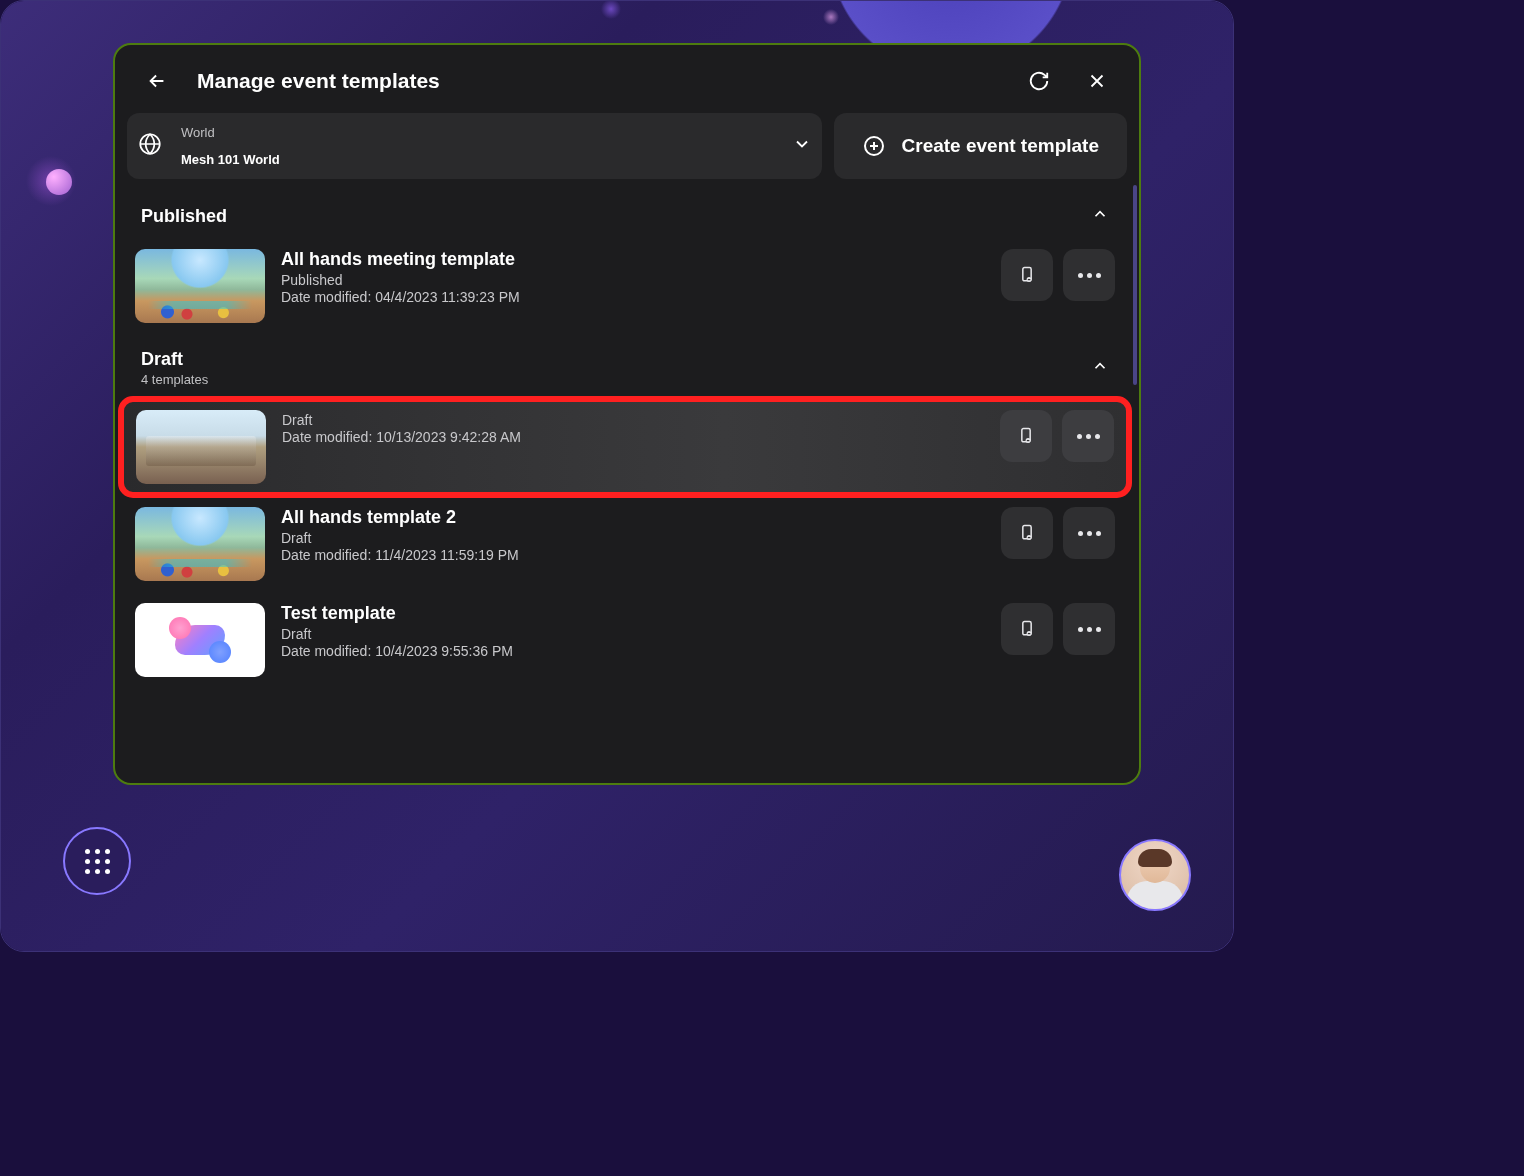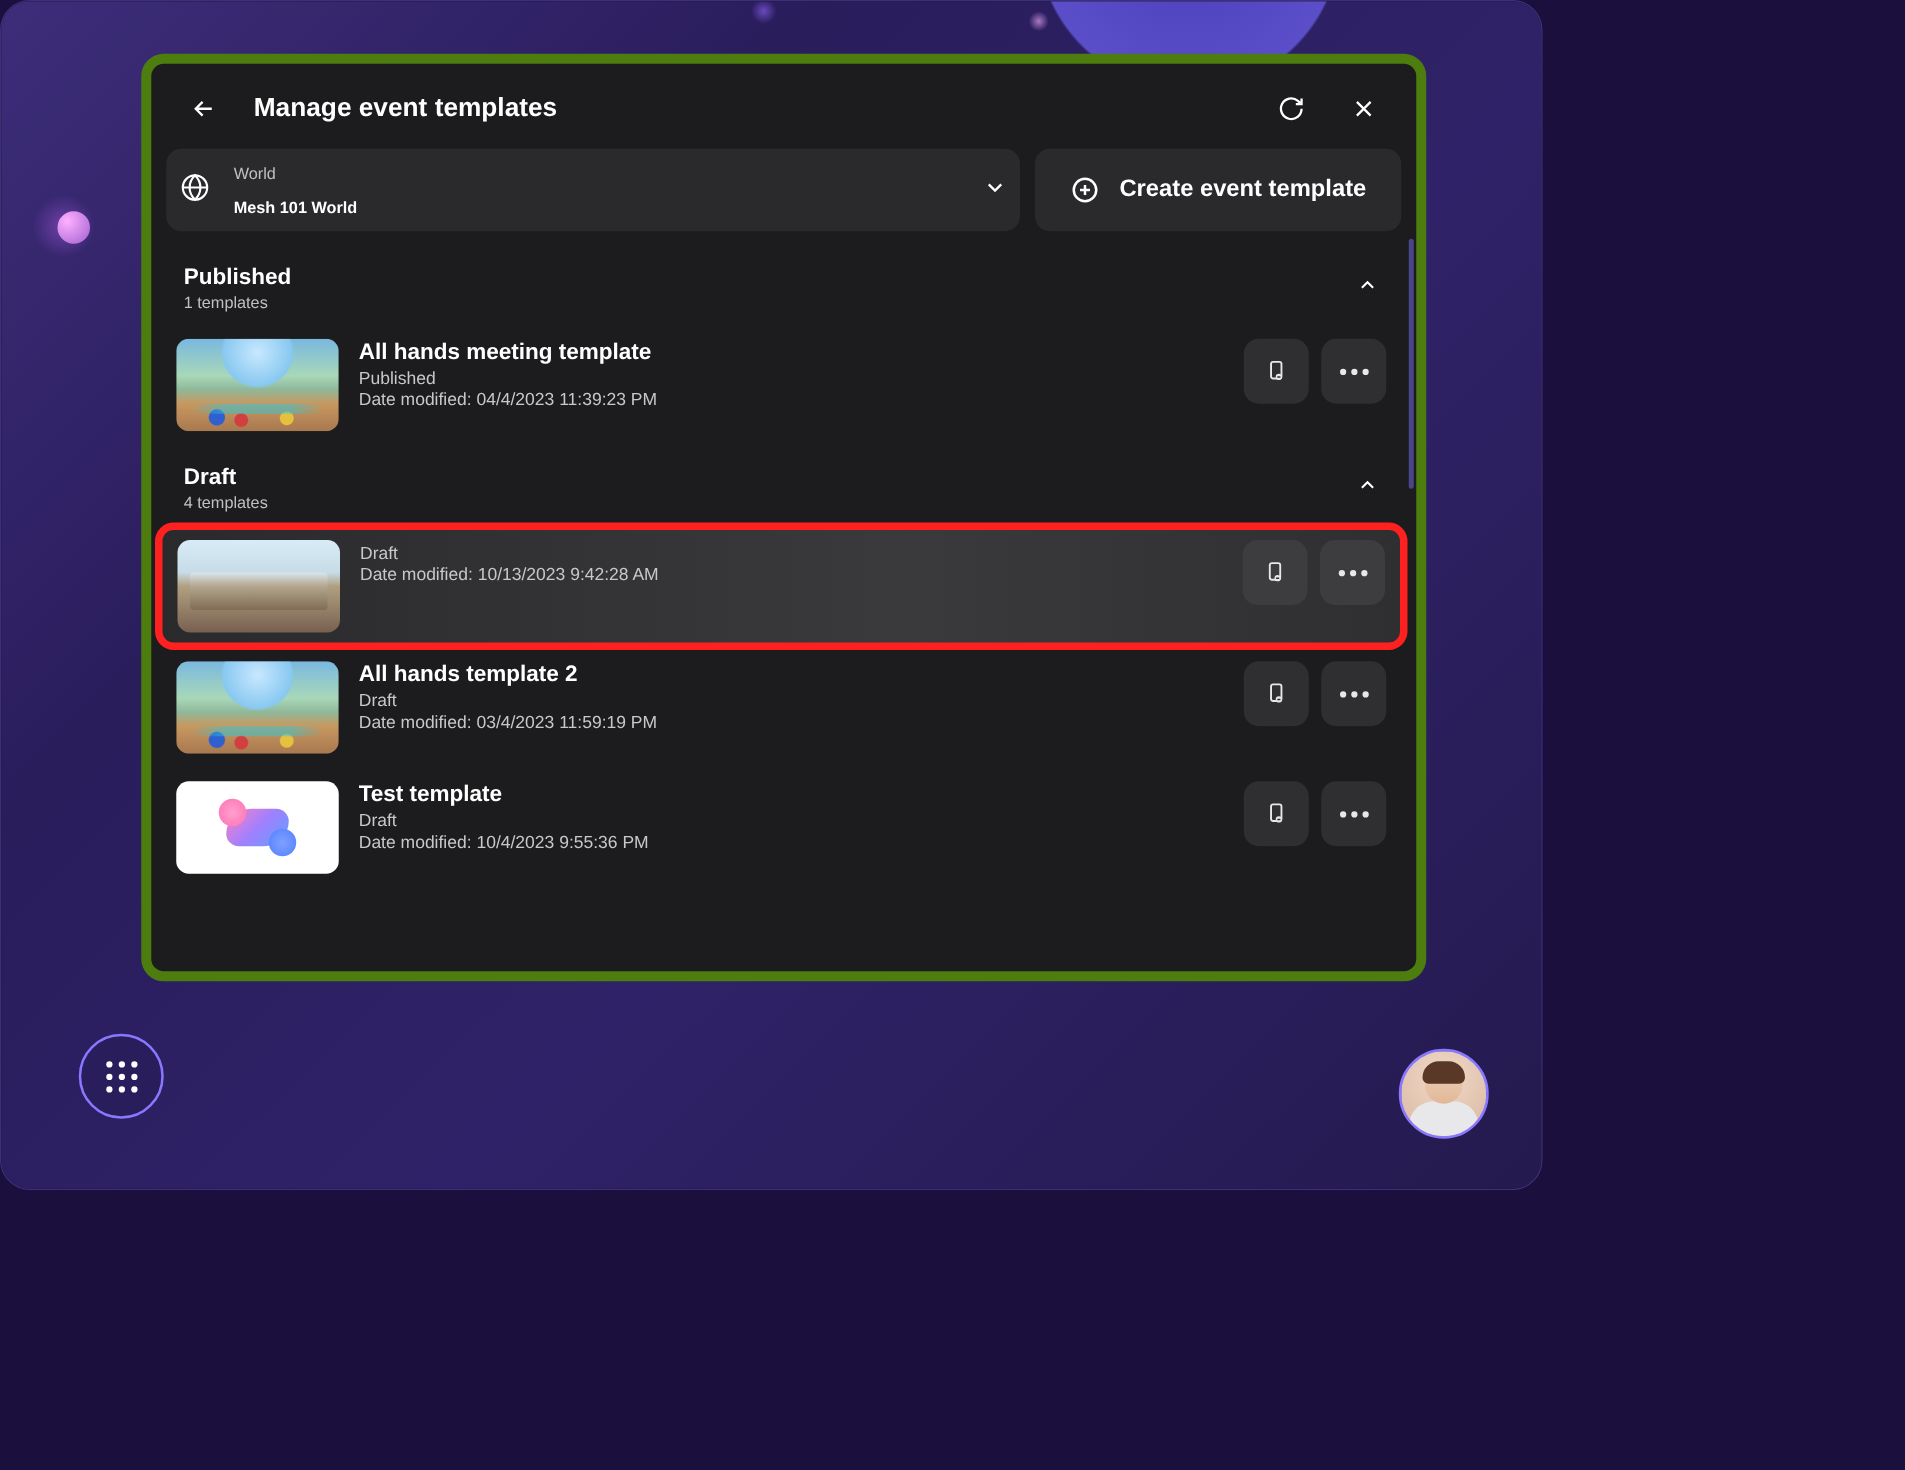--- a/index.html
+++ b/index.html
@@ -32,21 +32,21 @@
     left: 45px; top: 168px;
   }
   .window {
     position: absolute;
     top: 42px;
     left: 112px;
     width: 1028px;
     height: 742px;
     background: #1c1c1e;
     border-radius: 18px;
-    border: 8px solid #4d7c0f;
+    border: 2px solid #4d7c0f;
     overflow: hidden;
     display: flex;
     flex-direction: column;
   }
   .win-header {
     display: flex;
     align-items: center;
     padding: 18px 24px 14px 24px;
     gap: 22px;
   }
@@ -295,21 +295,20 @@
           <path d="M12 8v8M8 12h8"></path>
         </svg>
       <span>Create event template</span>
     </div>
   </div>
 
   <div class="content" id="content">
       <div class="section-header">
         <div class="txt">
           <div class="sec-title">Published</div>
-          <div class="sec-sub">1 templates</div>
         </div>
         <div class="chev"><svg viewBox="0 0 24 24">
             <path d="M6 15l6-6 6 6"></path>
           </svg></div>
       </div>
       <div class="row">
         <div class="thumb env1"></div>
         <div class="row-info">
           <div class="row-title">All hands meeting template</div>
           <div class="row-status">Published</div>
@@ -362,21 +361,21 @@
               <span></span>
             </div>
           </div>
         </div>
       </div>
       <div class="row">
         <div class="thumb env1"></div>
         <div class="row-info">
           <div class="row-title">All hands template 2</div>
           <div class="row-status">Draft</div>
-          <div class="row-date">Date modified: 03/4/2023 11:59:19 PM</div>
+          <div class="row-date">Date modified: 11/4/2023 11:59:19 PM</div>
         </div>
         <div class="row-actions">
           <div class="action-btn">
             <svg viewBox="0 0 24 24" fill="none" stroke="currentColor" stroke-width="1.8">
               <rect x="7" y="3" width="10" height="16" rx="2"></rect>
               <circle cx="14.5" cy="17.5" r="3" fill="currentColor" stroke="none"></circle>
               <path d="M13 17.5h3" stroke="#2f2f31" stroke-width="1.5"></path>
             </svg>
           </div>
           <div class="action-btn">

